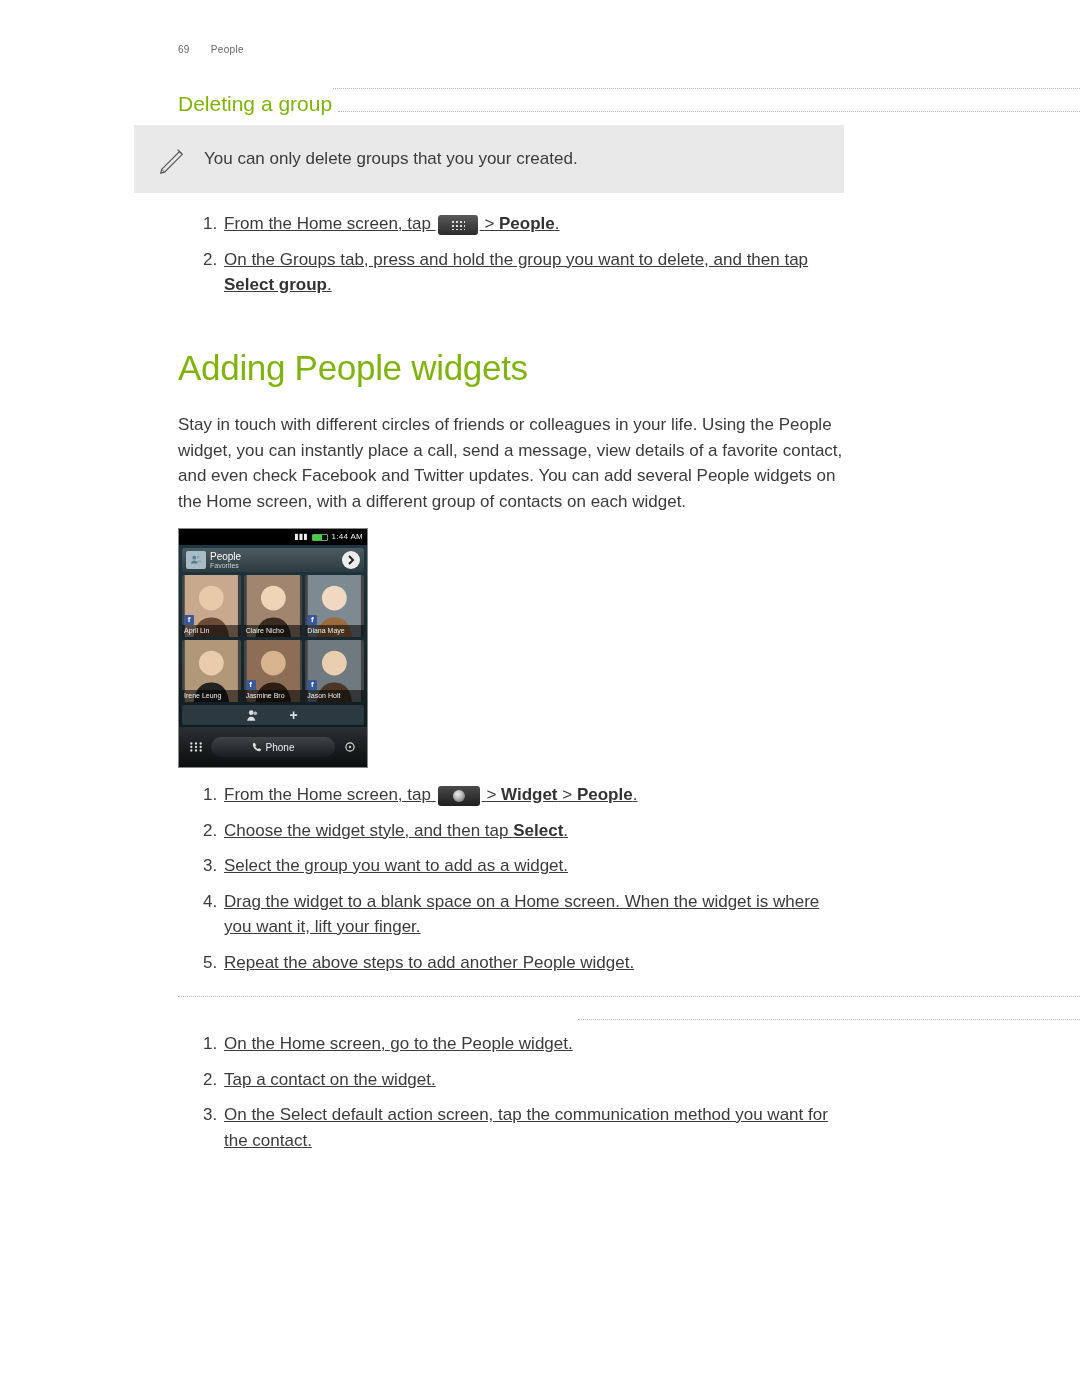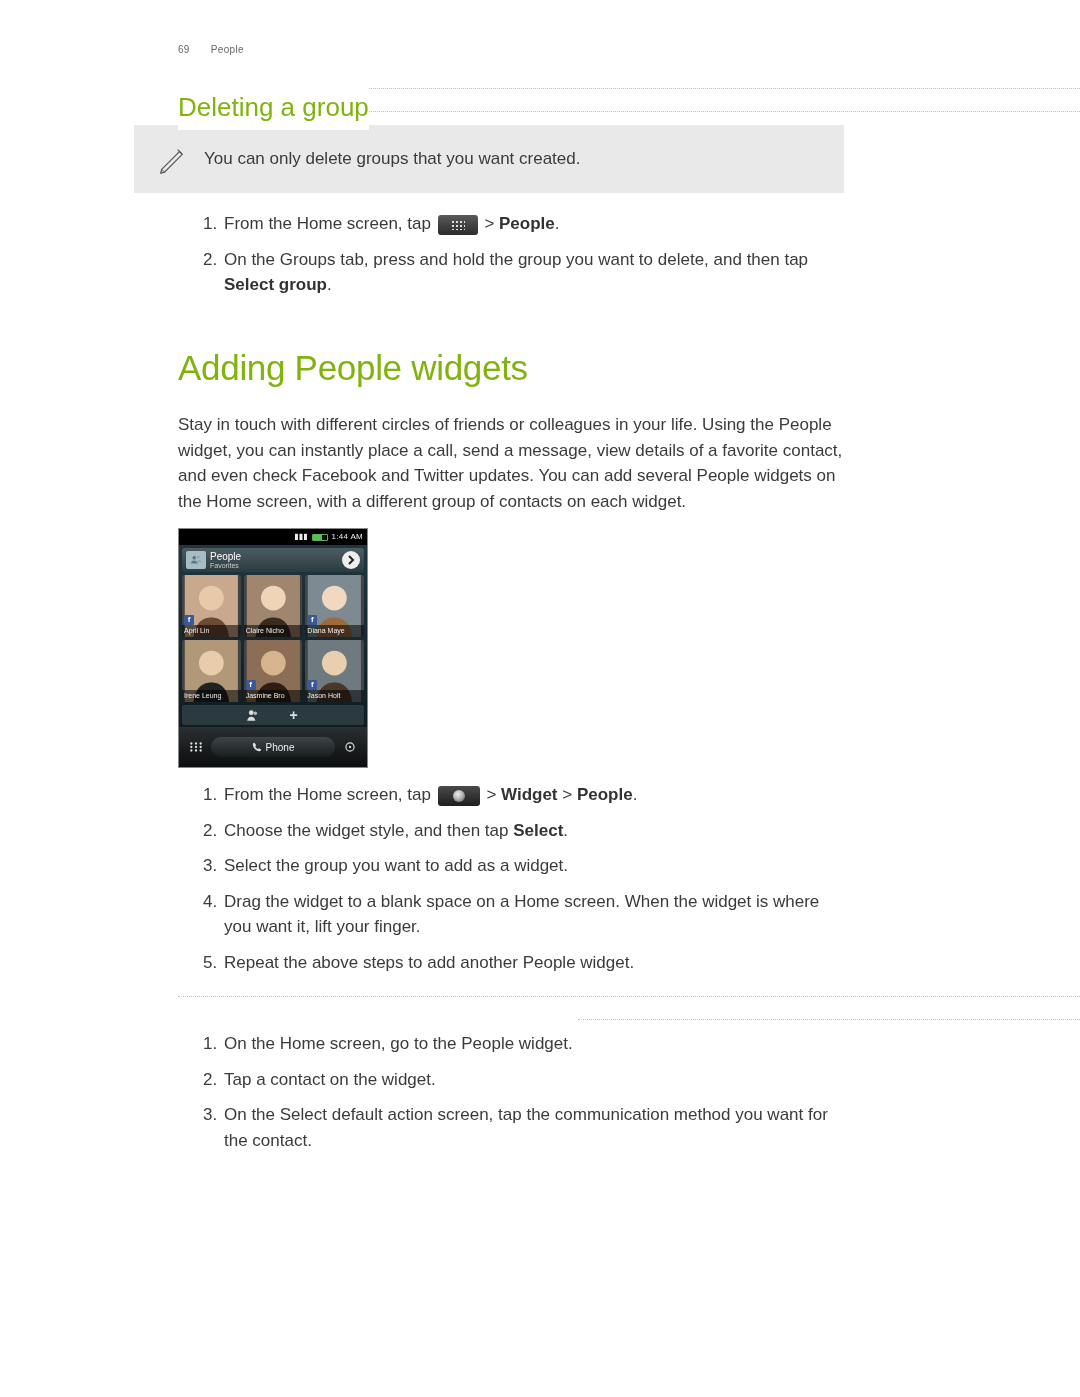--- a/index.html
+++ b/index.html
@@ -15,21 +15,21 @@
   }
   .page-header {
     padding: 42px 0 0 178px;
     font-size: 10px;
     color: #666;
     letter-spacing: 0.3px;
   }
   .page-header span { margin-right: 18px; }
   .sub-heading {
     color: #81b30e;
-    font-size: 26px;
+    font-size: 21px;
     font-weight: 400;
     padding: 3px 0 3px 0;
     background: #fff;
     display: inline-block;
     position: relative;
     z-index: 2;
   }
   .sub-heading-wrap {
     position: relative;
     margin: 28px 0 0 178px;
@@ -39,20 +39,21 @@
     position: absolute; left: 0; right: -240px; top: 3px;
     border-top: 1.5px dotted #bcbcbc;
   }
   .sub-heading-wrap .dotted-bottom {
     position: absolute; left: 160px; right: -240px; bottom: 1px;
     border-top: 1.5px dotted #bcbcbc;
   }
   .content-area {
     margin: 12px 178px;
     max-width: 665px;
+    text-decoration: underline;
   }
   .note-box {
     background: #e9e9e9;
     display: flex;
     align-items: center;
     padding: 18px 22px;
     margin: 12px 0 18px 0;
     width: 710px;
     margin-left: 134px;
   }
@@ -232,21 +233,21 @@
 </div>
 
 <div class="note-box">
   <span class="icon">
     <svg viewBox="0 0 32 32">
         <path d="M5 27 L24 8 L27 11 L8 30 L4 31 Z" fill="none" stroke="#555" stroke-width="1.3"></path>
         <path d="M22 6 L26 10" stroke="#555" stroke-width="1.3"></path>
         <path d="M5 27 L8 30" stroke="#555" stroke-width="1"></path>
       </svg>
   </span>
-  <span>You can only delete groups that you want created.</span>
+  <span>You can only delete groups that you your created.</span>
 </div>
 
 <div class="content-area">
   <ol class="steps">
     <li>
       <span>From the Home screen, tap </span>
       <span class="inline-icon apps-grid"></span>
       <span> &gt; </span>
       <span class="strong">People</span><span>.</span>
     </li>

